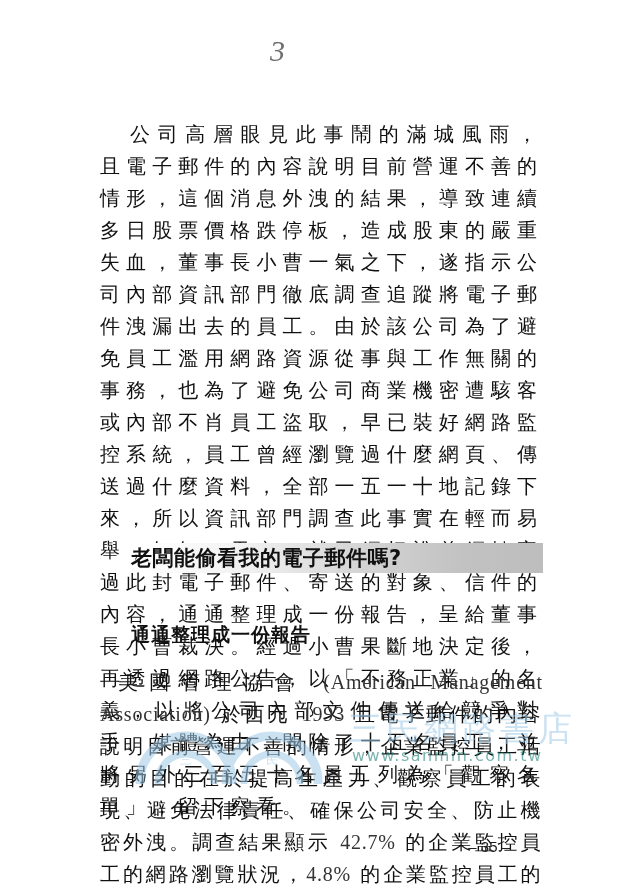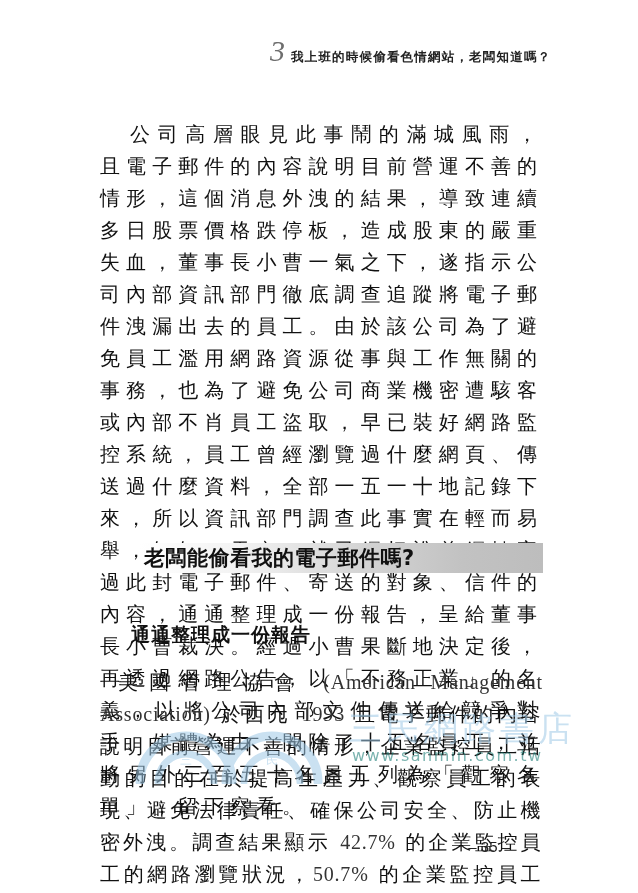--- a/index.html
+++ b/index.html
@@ -58,21 +58,21 @@
   .section-bar {
     position: absolute;
     left: 140px;
     top: 543px;
     width: 403px;
     height: 30px;
     background: linear-gradient(to right, #ffffff 0%, #f2f2f2 25%, #d4d4d4 55%, #c2c2c2 80%, #bdbdbd 100%);
   }
   .section-title {
     position: absolute;
-    left: 144px;
+    left: 131px;
     top: 543px;
     height: 24px;
     line-height: 30px;
     font-family: "DejaVu Sans", "Liberation Sans", sans-serif;
     font-weight: bold;
     font-size: 21px;
     letter-spacing: 0.5px;
     color: #111111;
     white-space: nowrap;
   }
@@ -142,31 +142,30 @@
     font-family: "DejaVu Sans", sans-serif;
     font-size: 12px;
     color: #9fc9e6;
   }
 </style>
 </head>
 <body>
 
 <div class="running-header">
   <span class="chapter-num">3</span>
-  <span class="header-title">我上班的時候偷看色情網站，老闆知道嗎？</span>
 </div>
 
 <p class="body-text para-1">公司高層眼見此事鬧的滿城風雨，且電子郵件的內容說明目前營運不善的情形，這個消息外洩的結果，導致連續多日股票價格跌停板，造成股東的嚴重失血，董事長小曹一氣之下，遂指示公司內部資訊部門徹底調查追蹤將電子郵件洩漏出去的員工。由於該公司為了避免員工濫用網路資源從事與工作無關的事務，也為了避免公司商業機密遭駭客或內部不肖員工盜取，早已裝好網路監控系統，員工曾經瀏覽過什麼網頁、傳送過什麼資料，全部一五一十地記錄下來，所以資訊部門調查此事實在輕而易舉，短短一天內，就已經把誰曾經轉寄過此封電子郵件、寄送的對象、信件的內容，通通整理成一份報告，呈給董事長小曹裁決。經過小曹果斷地決定後，再透過網路公告，以「不務正業」的名義，以將公司內部文件傳送給競爭對手、媒體為由，開除了十五名員工，並將另外三百五十名員工列為「觀察名單」，留下察看。</p>
 
 <div class="section-bar"></div>
 <h2 class="section-title" style="margin:0;">老闆能偷看我的電子郵件嗎?</h2>
 
 <h3 class="subsection-title" style="margin:0;">通通整理成一份報告</h3>
 
-<p class="body-text para-2"><span>美國管理協會 </span><span class="latin">(American Management Association)</span><span> 於西元 </span><span class="latin">1993</span><span> 且電子郵件的內容說明目前營運不善的情形，企業監控員工活動的目的在於提高生產力、觀察員工的表現、避免法律責任、確保公司安全、防止機密外洩。調查結果顯示 </span><span class="latin">42.7%</span><span> 的企業監控員工的網路瀏覽狀況，</span><span class="latin">50.7%</span><span> 的企業監控員工的電子郵件，</span></p>
+<p class="body-text para-2"><span>美國管理協會 </span><span class="latin">(American Management Association)</span><span> 於西元 </span><span class="latin">1993</span><span> 且電子郵件的內容說明目前營運不善的情形，企業監控員工活動的目的在於提高生產力、觀察員工的表現、避免法律責任、確保公司安全、防止機密外洩。調查結果顯示 </span><span class="latin">42.7%</span><span> 的企業監控員工的網路瀏覽狀況，</span><span class="latin">4.8%</span><span> 的企業監控員工的電子郵件，</span></p>
 
 <div class="watermark">
   <svg width="220" height="72" viewBox="0 0 220 72">
     <g fill="none" stroke="#9fc9e6" stroke-linecap="round">
       <path d="M10 70 A 46 46 0 0 1 102 70" stroke-width="9"></path>
       <path d="M28 70 A 28 28 0 0 1 84 70" stroke-width="7"></path>
       <path d="M96 70 A 46 46 0 0 1 188 70" stroke-width="9"></path>
       <path d="M114 70 A 28 28 0 0 1 170 70" stroke-width="7"></path>
     </g>
   </svg>

